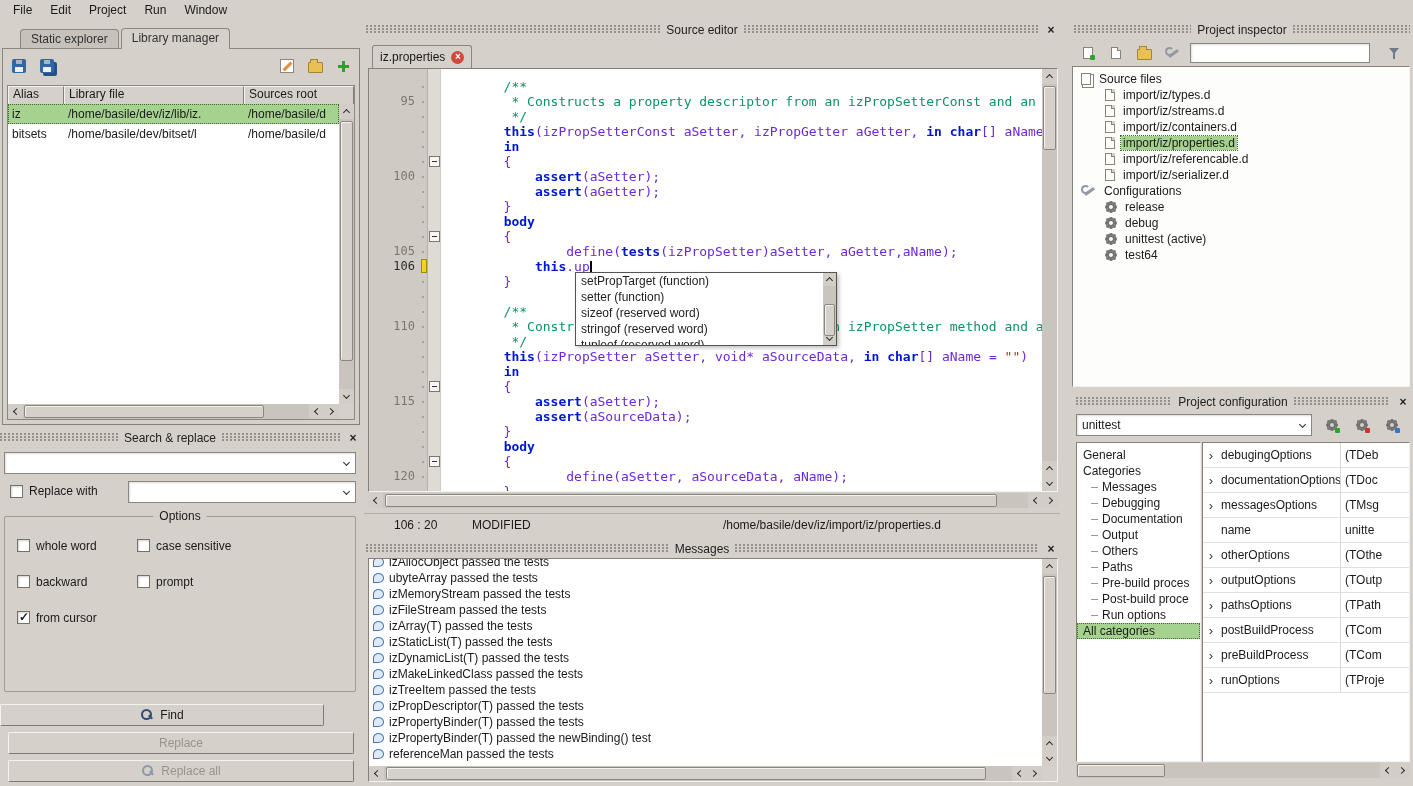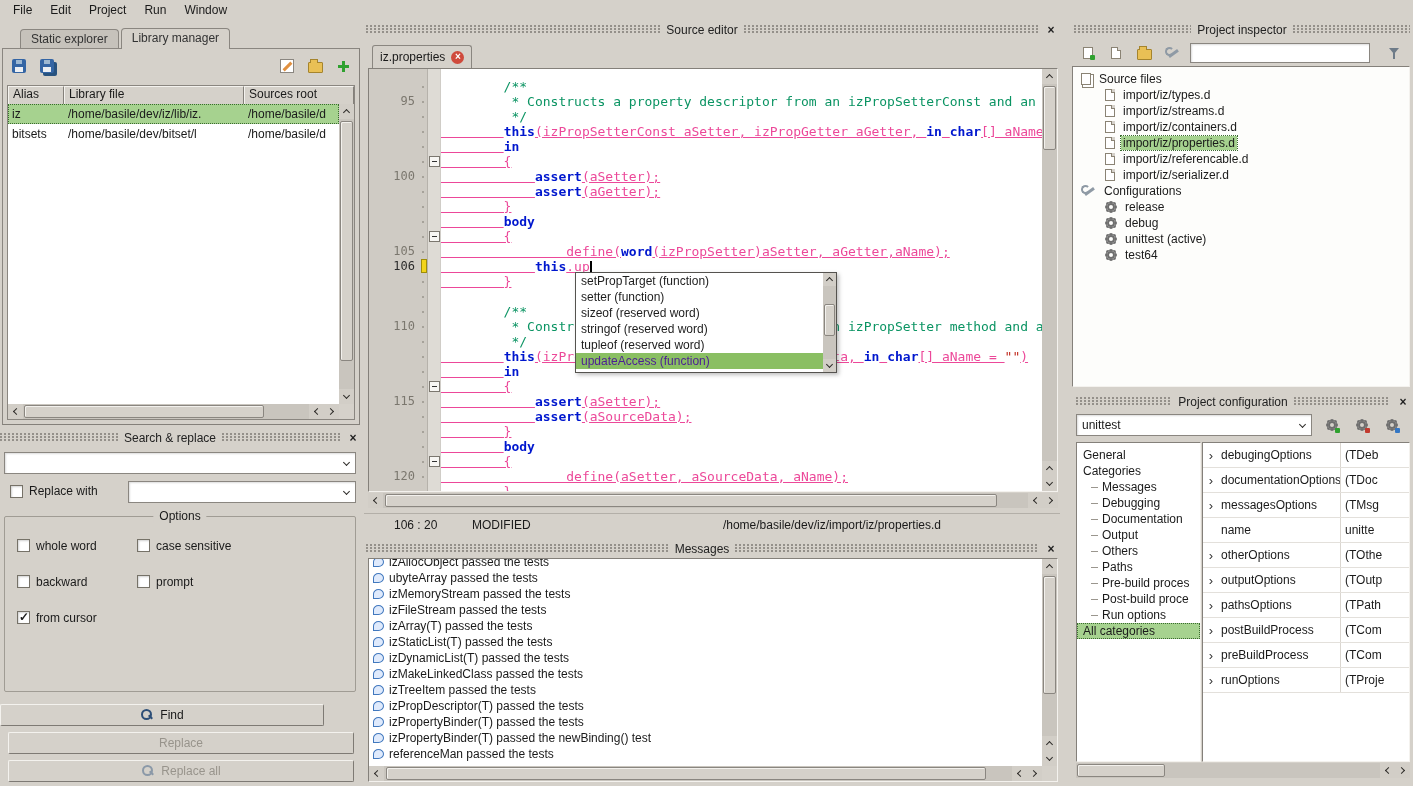--- a/index.html
+++ b/index.html
@@ -122,24 +122,24 @@
   .eline.cur .lnum{color:#2b2b2b;}
   .lndot{position:absolute;right:3px;top:7px;width:2px;height:2px;background:#98948c;border-radius:50%;}
   .lnmark{position:absolute;right:0;top:0;width:6px;height:14px;background:#f2d41a;border:1px solid #9e8d08;}
   .fold{flex:0 0 14px;display:flex;align-items:center;justify-content:center;}
   .foldbox{width:11px;height:11px;background:#f7f6f3;border:1px solid #7b776f;position:relative;}
   .foldbox::after{content:"";position:absolute;left:2px;top:4px;width:5px;height:1px;background:#333;}
   .ltext{flex:1;white-space:pre;font:13px "DejaVu Sans Mono",monospace;line-height:15px;}
   .tok-k{color:#0017ce;font-weight:bold;}
   .tok-c{color:#0b9463;}
   .tok-s{color:#c02a1e;}
-  .tok-p{color:#ec4899;text-decoration:underline;}
+  .tok-p{color:#6d28d9;}
   .caret{display:inline-block;width:2px;height:13px;background:#000;vertical-align:text-bottom;}
   #ed-vsb{position:absolute;right:0;top:0;bottom:0;width:15px;}
-  #popup{position:absolute;left:575px;top:272px;width:262px;height:101px;background:#fff;border:1px solid #55534f;display:flex;z-index:10;box-shadow:2px 2px 4px rgba(0,0,0,.25);}
+  #popup{position:absolute;left:575px;top:272px;width:262px;height:74px;background:#fff;border:1px solid #55534f;display:flex;z-index:10;box-shadow:2px 2px 4px rgba(0,0,0,.25);}
   #pop-list{flex:1;overflow:hidden;}
   .pop-item{height:16px;line-height:16px;padding:0 5px;white-space:nowrap;color:#1d1d1d;}
   .pop-item.sel{background:#8abf63;color:#4c1d95;}
   #pop-vsb{flex:0 0 13px;}
   #statusbar{position:absolute;left:364px;top:513px;width:696px;height:23px;display:flex;align-items:center;background:#d5d1ca;border-top:1px solid #b3afa8;}
   .st-pos{margin-left:30px;width:78px;}
   .st-mod{width:132px;}
   .st-path{flex:1;text-align:center;}
 
   
@@ -421,21 +421,21 @@
             <span class="foldbox"></span>
           </span>
           <span class="ltext"><span class="tok-p">        {</span></span>
         </div>
         <div class="eline">
           <span class="ln">
             <span class="lnum">105</span>
             <span class="lndot"></span>
           </span>
           <span class="fold"></span>
-          <span class="ltext"><span class="tok-p">                define(</span><span class="tok-k">word</span><span class="tok-p">(izPropSetter)aSetter, aGetter,aName);</span></span>
+          <span class="ltext"><span class="tok-p">                define(</span><span class="tok-k">tests</span><span class="tok-p">(izPropSetter)aSetter, aGetter,aName);</span></span>
         </div>
         <div class="eline cur">
           <span class="ln">
             <span class="lnum">106</span>
             <span class="lnmark"></span>
           </span>
           <span class="fold"></span>
           <span class="ltext"><span class="tok-p">            </span><span class="tok-k">this</span><span class="tok-p">.up</span><span class="caret"></span></span>
         </div>
         <div class="eline">

